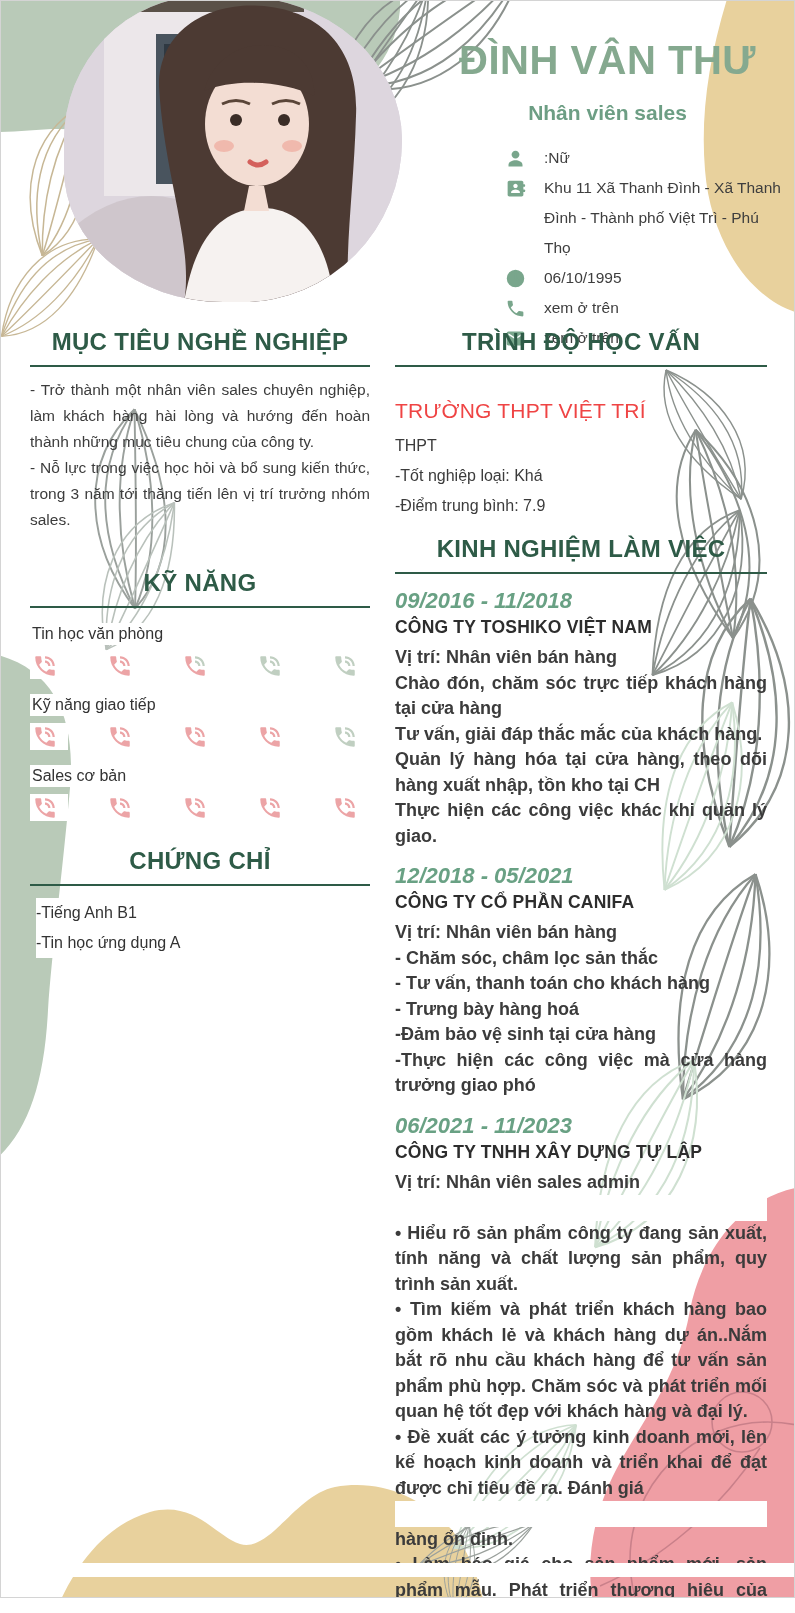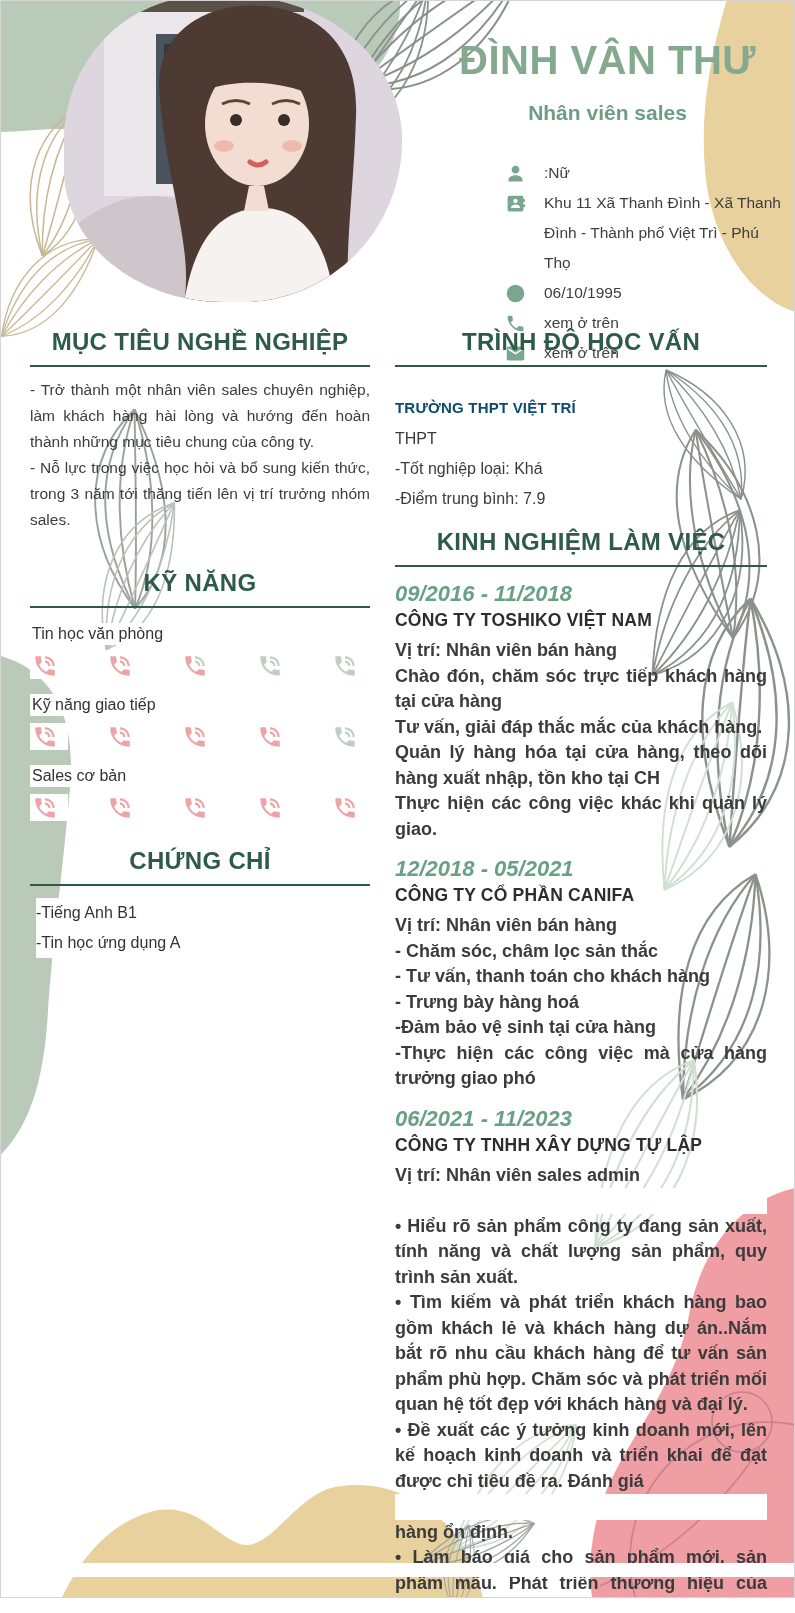--- a/index.html
+++ b/index.html
@@ -14,21 +14,21 @@
     position:absolute;left:64px;top:-4px;width:338px;height:306px;z-index:3;
     border-radius:44% 52% 50% 50% / 50% 50% 56% 46%;
     overflow:hidden;background:#d8d2dc;
   }
   .photo-blob svg{display:block;}
   
   .header-name{position:absolute;left:425px;top:38px;width:365px;text-align:center;
     font-size:40px;font-weight:bold;color:#85a98f;letter-spacing:.5px;z-index:2;}
   .header-title{position:absolute;left:425px;top:101px;width:365px;text-align:center;
     font-size:21px;font-weight:bold;color:#6d9e84;z-index:2;}
-  .contact{position:absolute;left:505px;top:158px;width:282px;z-index:2;}
+  .contact{position:absolute;left:505px;top:143px;width:282px;z-index:2;}
   .contact-row{display:flex;align-items:flex-start;}
   .contact-icon{flex:0 0 22px;width:22px;padding-top:5px;}
   .contact-icon svg{width:21px;height:21px;fill:#79a68c;stroke:#79a68c;}
   .contact-text{font-size:15.5px;line-height:30px;color:#3e3e3e;padding-left:17px;}
   
   .col-left{position:absolute;left:30px;top:328px;width:340px;z-index:2;}
   .col-right{position:absolute;left:395px;top:328px;width:372px;z-index:2;}
   .sec-head{font-size:24px;font-weight:bold;color:#2e5b47;text-align:center;
     padding-bottom:9px;border-bottom:2.5px solid #2e5b47;letter-spacing:.3px;}
   
@@ -38,21 +38,21 @@
   .skills-head{margin-top:36px;}
   .skill-label{margin-top:15px;font-size:16px;color:#333;display:table;background:#fff;padding:2px 8px 2px 2px;}
   .skill-icons{margin-top:7px;display:flex;justify-content:space-between;width:338px;}
   .skill-icon{background:#fff;width:38px;height:27px;display:flex;align-items:center;}
   
   .cert-head{margin-top:26px;}
   .cert-body{margin-top:12px;padding-left:6px;}
   .cert-item{font-size:16px;line-height:30px;color:#333;display:table;background:#fff;padding-right:8px;}
   
   .edu-block{margin-top:32px;}
-  .edu-school{font-size:15px;font-weight:bold;color:#0c4a6e;letter-spacing:.2px;}
+  .edu-school{font-size:21px;font-weight:normal;color:#ef4444;letter-spacing:.2px;}
   .edu-lines{margin-top:8px;}
   .edu-line{font-size:16px;line-height:30px;color:#3b3b3b;}
   .exp-head{margin-top:14px;}
   
   .job-date{margin-top:14px;font-size:22px;font-weight:bold;font-style:italic;color:#69a184;}
   .job-company{margin-top:3px;font-size:17.5px;font-weight:bold;color:#2d2d2d;letter-spacing:.2px;}
   .job-lines{margin-top:7px;}
   .job-line{font-size:18px;line-height:25.5px;text-align:justify;color:#3b3b3b;font-weight:bold;}
   .job-line.blank{height:25.5px;background:#fff;}
   

